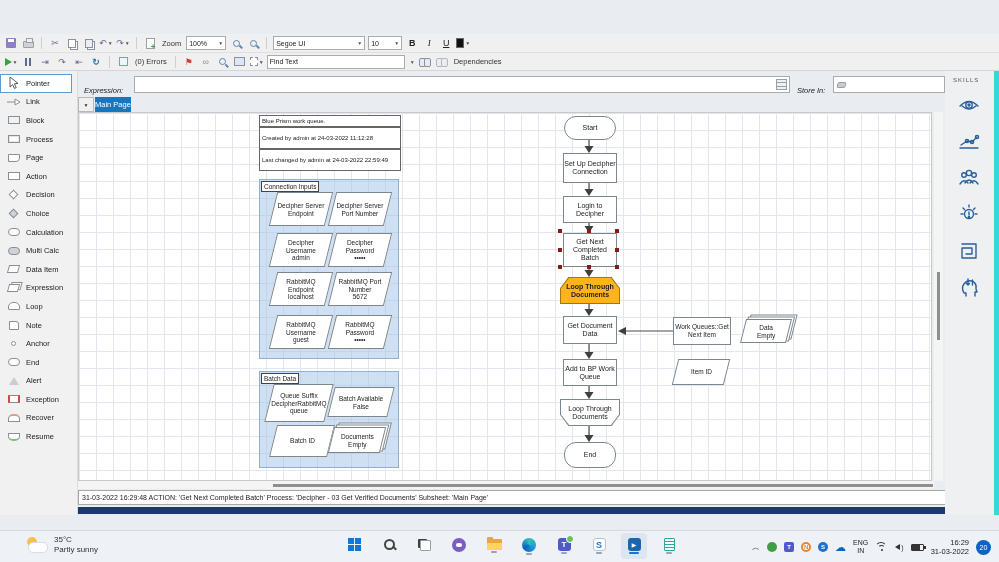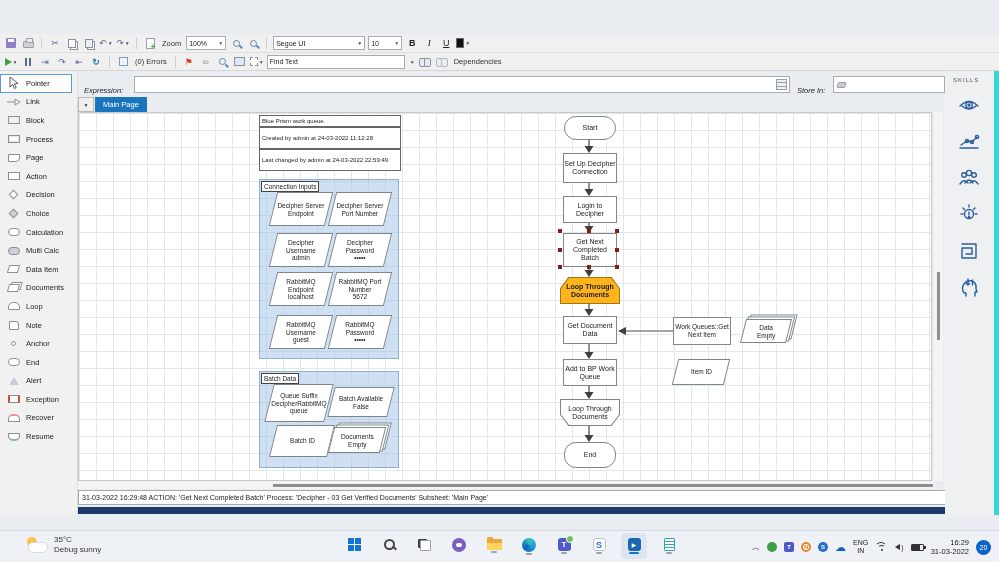--- a/index.html
+++ b/index.html
@@ -72,21 +72,21 @@
   .ptr-svg { width:10px; height:12px; }
 
   
   .exprlabel { font-size:7.5px; color:#222;font-style:italic; }
   .inputbox { background:#fff; border:1px solid #ababab; }
   .calcic { width:11px; height:11px; border:1px solid #98a0a8; background:linear-gradient(#eef1f4 2px, #98a0a8 2px, #98a0a8 3px, #eef1f4 3px) , #eef1f4; background-size:100% 4px; }
   .storeic { width:9px; height:6px; background:#c8ccd2; transform:skewX(-15deg); border-radius:2px; border:1px solid #9aa0a6; }
 
   
   .tabdd { left:78px; top:97px; width:16px; height:15px; background:#f0f0f0; border:1px solid #b8b8b8; display:flex; align-items:center; justify-content:center; font-size:5px; color:#333; }
-  .tab { left:95px; top:97px; height:15px; background:#1b75bc; color:#fff; font-size:7.5px; display:flex; align-items:center; padding:0 8px; }
+  .tab { left:95px; top:97px; height:15px; background:#1b75bc; color:#fff; font-size:7.5px; display:flex; align-items:center; padding:0 0; }
 
   
   #canvas { left:78px; top:112px; width:854px; height:369px; background:#fff;
     background-image:linear-gradient(#e2e6ed 1px, transparent 1px), linear-gradient(90deg, #e2e6ed 1px, transparent 1px);
     background-size:17px 17px; border:1px solid #c8c8c8; overflow:hidden; }
   .node { position:absolute; background:#fff; border:1px solid #7e868d; font-size:7px; line-height:8px; display:flex; align-items:center; justify-content:center; text-align:center; color:#222; }
   .ml { white-space:pre-line; }
   .pill { border-radius:12px; }
   .clipS-outer { position:absolute; background:#9a7a10; clip-path:polygon(0 42%, 14% 0, 86% 0, 100% 42%, 100% 100%, 0 100%); }
   .clipS-inner { position:absolute; inset:1px; background:#ffb41e; clip-path:polygon(0 42%, 14% 0, 86% 0, 100% 42%, 100% 100%, 0 100%);
@@ -335,21 +335,21 @@
     <div class="pitem">
         <span class="pic">
           <span class="sh sh-para"></span>
         </span>
         <span class="plabel">Data Item</span>
       </div>
     <div class="pitem">
         <span class="pic">
           <span class="sh sh-para-st"></span>
         </span>
-        <span class="plabel">Documents</span>
+        <span class="plabel">Expression</span>
       </div>
     <div class="pitem">
         <span class="pic">
           <span class="sh sh-loop"></span>
         </span>
         <span class="plabel">Loop</span>
       </div>
     <div class="pitem">
         <span class="pic">
           <span class="sh sh-note"></span>
@@ -586,21 +586,21 @@
           <path d="M11 4 v6 l-1.5 -1.5 M11 10 l1.5 -1.5"></path>
           <path d="M15.5 5 v5"></path>
         </svg>
     </span>
   </div>
   <div class="abs cyan"></div>
 
   <div class="abs taskbar">
     <div class="weather">
       <span class="wicon"></span>
-      <span class="wtext"><span>35°C</span><br><span>Debug sunny</span></span>
+      <span class="wtext"><span>35°C</span><br><span>Partly sunny</span></span>
     </div>
     <div class="ticons">
       <span class="tic">
           <span class="tstart">
             <i></i>
             <i></i>
             <i></i>
             <i></i>
           </span>
           <span class="nodash"></span>

